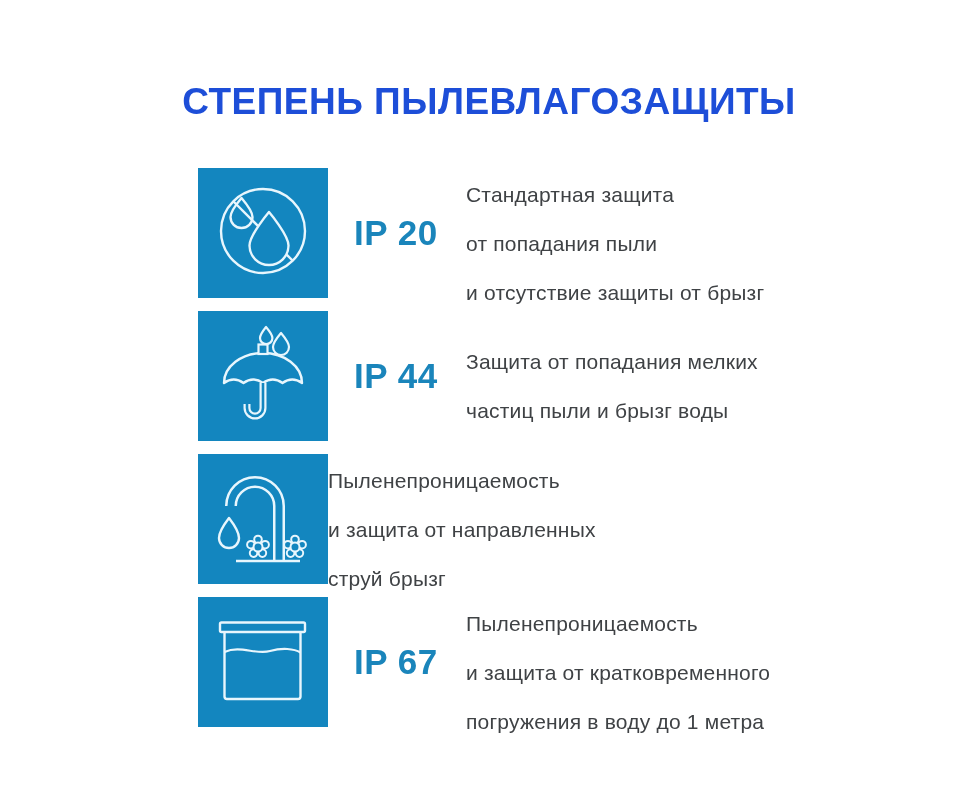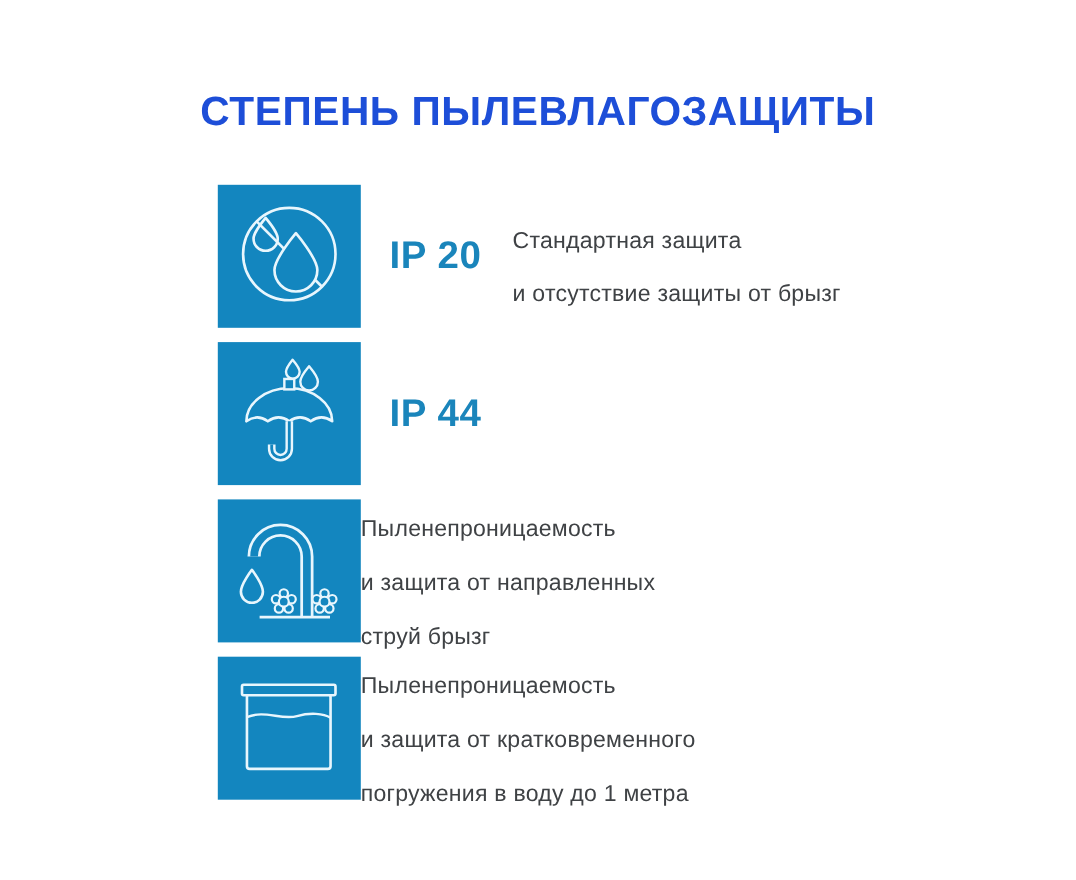--- a/index.html
+++ b/index.html
@@ -78,36 +78,41 @@
         <svg width="130" height="130" viewBox="0 0 130 130">
           <circle cx="65" cy="63" r="42" fill="none" stroke="#E8F6FD" stroke-width="2.4"></circle>
           <line x1="35.5" y1="33.5" x2="94.5" y2="92.5" stroke="#E8F6FD" stroke-width="2.4"></line>
           <path d="M 71 44 C 71 44 51.5 67 51.5 77.5 A 19.5 19.5 0 0 0 90.5 77.5 C 90.5 67 71 44 71 44 Z" fill="#1386BF" stroke="#E8F6FD" stroke-width="2.4" stroke-linejoin="round"></path>
           <path d="M 43.5 30 C 43.5 30 32.5 43 32.5 49 A 11 11 0 0 0 54.5 49 C 54.5 43 43.5 30 43.5 30 Z" fill="none" stroke="#E8F6FD" stroke-width="2.4" stroke-linejoin="round"></path>
         </svg>
       </div>
       <div class="ip">IP 20</div>
       <div class="desc">
         <div>Стандартная защита</div>
+        <div>от попадания пыли</div>
         <div>и отсутствие защиты от брызг</div>
       </div>
     </div>
 
     <div class="row">
       <div class="tile">
         <svg width="130" height="130" viewBox="0 0 130 130">
           <path d="M 26 72 A 39 30 0 0 1 104 72 Q 94.25 65 84.5 72 Q 74.75 65 65 72 Q 55.25 65 45.5 72 Q 35.75 65 26 72 Z" fill="none" stroke="#E8F6FD" stroke-width="2.4" stroke-linejoin="round"></path>
           <path d="M 65 72 L 65 97 A 8 8 0 0 1 49 97 L 49 93" fill="none" stroke="#E8F6FD" stroke-width="7"></path>
           <path d="M 65 72 L 65 97 A 8 8 0 0 1 49 97 L 49 93" fill="none" stroke="#1386BF" stroke-width="2.6"></path>
           <rect x="60.5" y="33.5" width="9" height="9.5" fill="#1386BF" stroke="#E8F6FD" stroke-width="2.2"></rect>
           <path d="M 68 16 C 68 16 62 23.5 62 27 A 6.2 6.2 0 0 0 74.4 27 C 74.4 23.5 68 16 68 16 Z" fill="none" stroke="#E8F6FD" stroke-width="2.2" stroke-linejoin="round"></path>
           <path d="M 83 22 C 83 22 75 31.5 75 36 A 8 8 0 0 0 91 36 C 91 31.5 83 22 83 22 Z" fill="none" stroke="#E8F6FD" stroke-width="2.2" stroke-linejoin="round"></path>
         </svg>
       </div>
       <div class="ip">IP 44</div>
+      <div class="desc">
+        <div>Защита от попадания мелких</div>
+        <div>частиц пыли и брызг воды</div>
+      </div>
     </div>
 
     <div class="row">
       <div class="tile">
         <svg width="130" height="130" viewBox="0 0 130 130">
           <path d="M 31 64 C 31 64 21 77 21 84 A 10 10 0 0 0 41 84 C 41 77 31 64 31 64 Z" fill="none" stroke="#E8F6FD" stroke-width="2.4" stroke-linejoin="round"></path>
           <path d="M 33 52 A 24 24 0 0 1 81 52 L 81 106" fill="none" stroke="#E8F6FD" stroke-width="12"></path>
           <path d="M 33 52 A 24 24 0 0 1 81 52 L 81 106" fill="none" stroke="#1386BF" stroke-width="7"></path>
           <g fill="#1386BF" stroke="#E8F6FD" stroke-width="2">
             <circle cx="60" cy="85.5" r="3.8"></circle>
@@ -136,20 +141,21 @@
     </div>
 
     <div class="row">
       <div class="tile">
         <svg width="130" height="130" viewBox="0 0 130 130">
           <rect x="26.5" y="34" width="76" height="68" rx="2.5" fill="none" stroke="#E8F6FD" stroke-width="2.4"></rect>
           <path d="M 26.5 55 C 42 48 58 58 72 54 C 84 50.6 96 51.5 102.5 55.5" fill="none" stroke="#E8F6FD" stroke-width="2.2"></path>
           <rect x="22" y="25.5" width="85" height="9.5" rx="1.5" fill="#1386BF" stroke="#E8F6FD" stroke-width="2.4"></rect>
         </svg>
       </div>
+      <div class="ip">IP 67</div>
       <div class="desc">
         <div>Пыленепроницаемость</div>
         <div>и защита от кратковременного</div>
         <div>погружения в воду до 1 метра</div>
       </div>
     </div>
 
   </div>
 </div>
 

